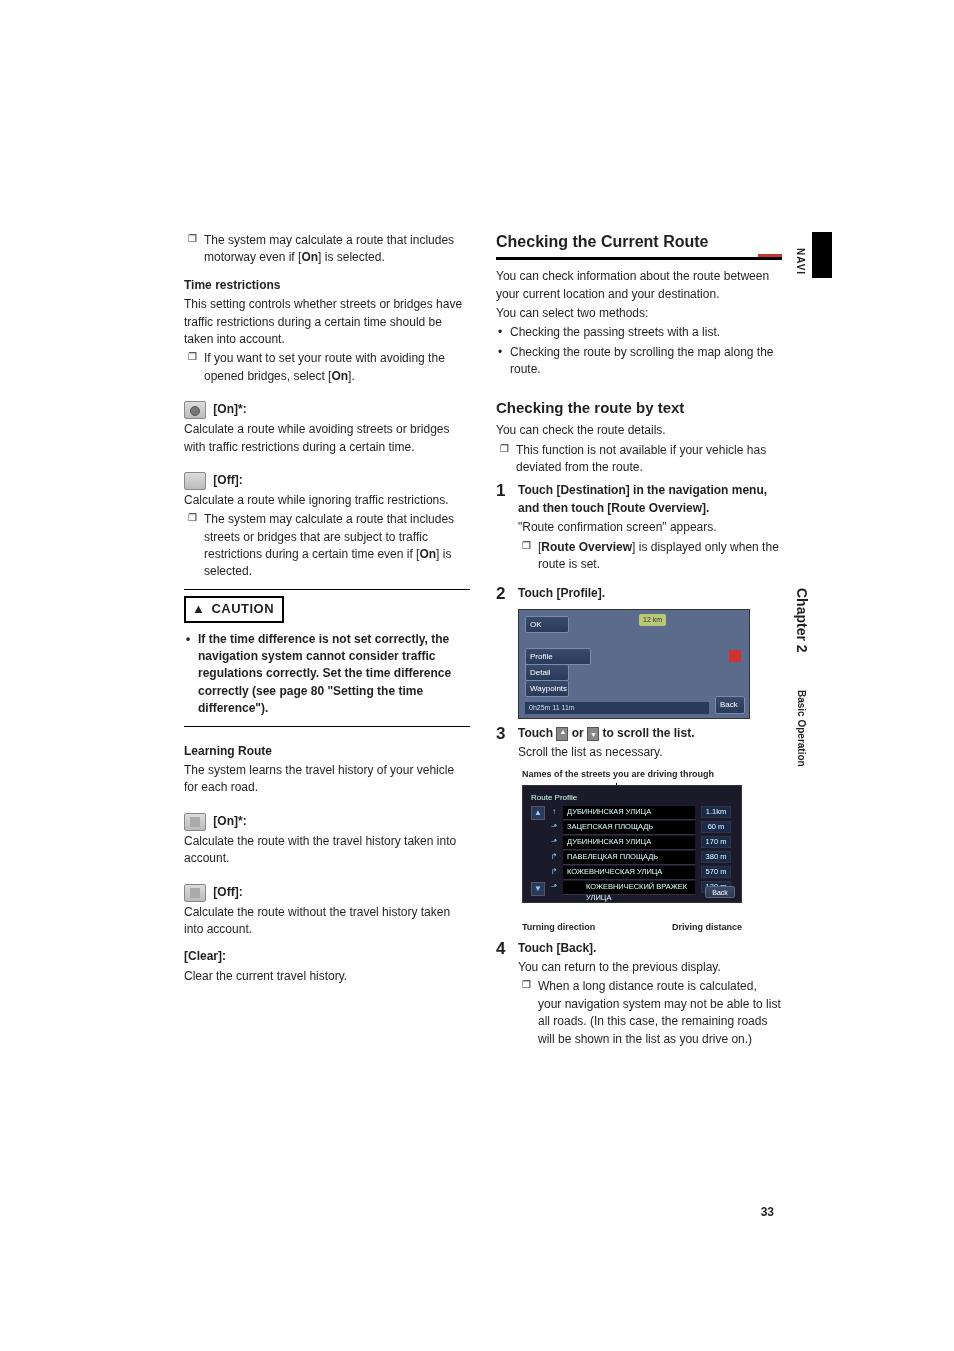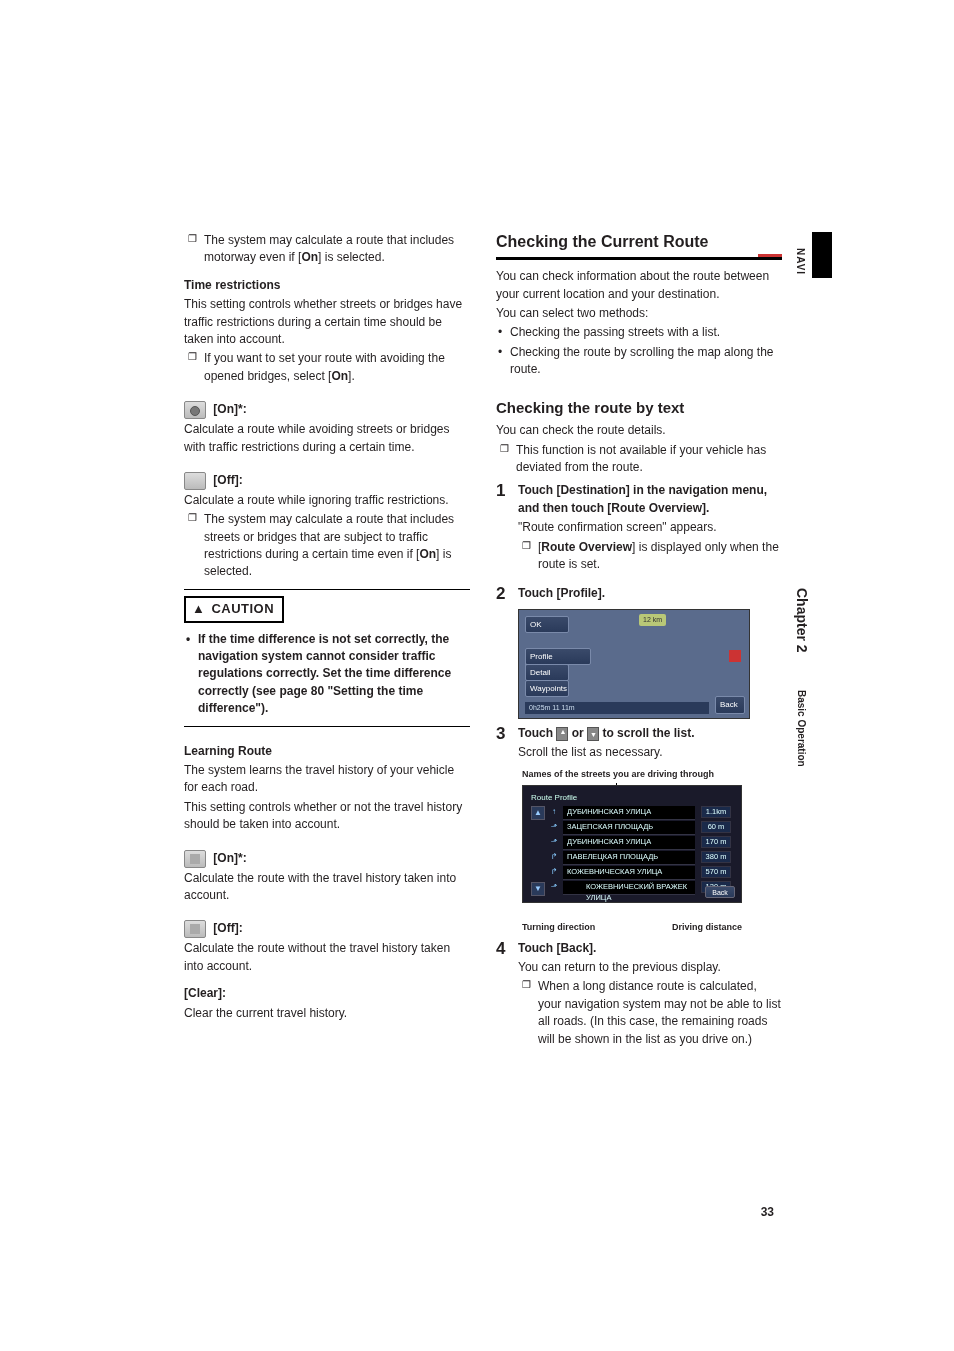--- a/index.html
+++ b/index.html
@@ -106,21 +106,20 @@
       <div class="caution">CAUTION</div>
       <ul class="dot">
         <li class="bold">
           <span>If the time difference is not set correctly, the navigation system cannot consider traffic regulations correctly. Set the time difference correctly (see page 80 </span><span>"Setting the time difference"</span><span>).</span>
         </li>
       </ul>
       <hr class="hr-med">
 
       <p class="bold mt3">Learning Route</p>
       <p>The system learns the travel history of your vehicle for each road.</p>
-      <p>This setting controls whether or not the travel history should be taken into account.</p>
 
       <p class="mt3">
         <span class="icon-box learn"></span>
         <span class="bold">[On]*:</span>
       </p>
       <p>Calculate the route with the travel history taken into account.</p>
 
       <p class="mt3">
         <span class="icon-box learn"></span>
         <span class="bold">[Off]:</span>

